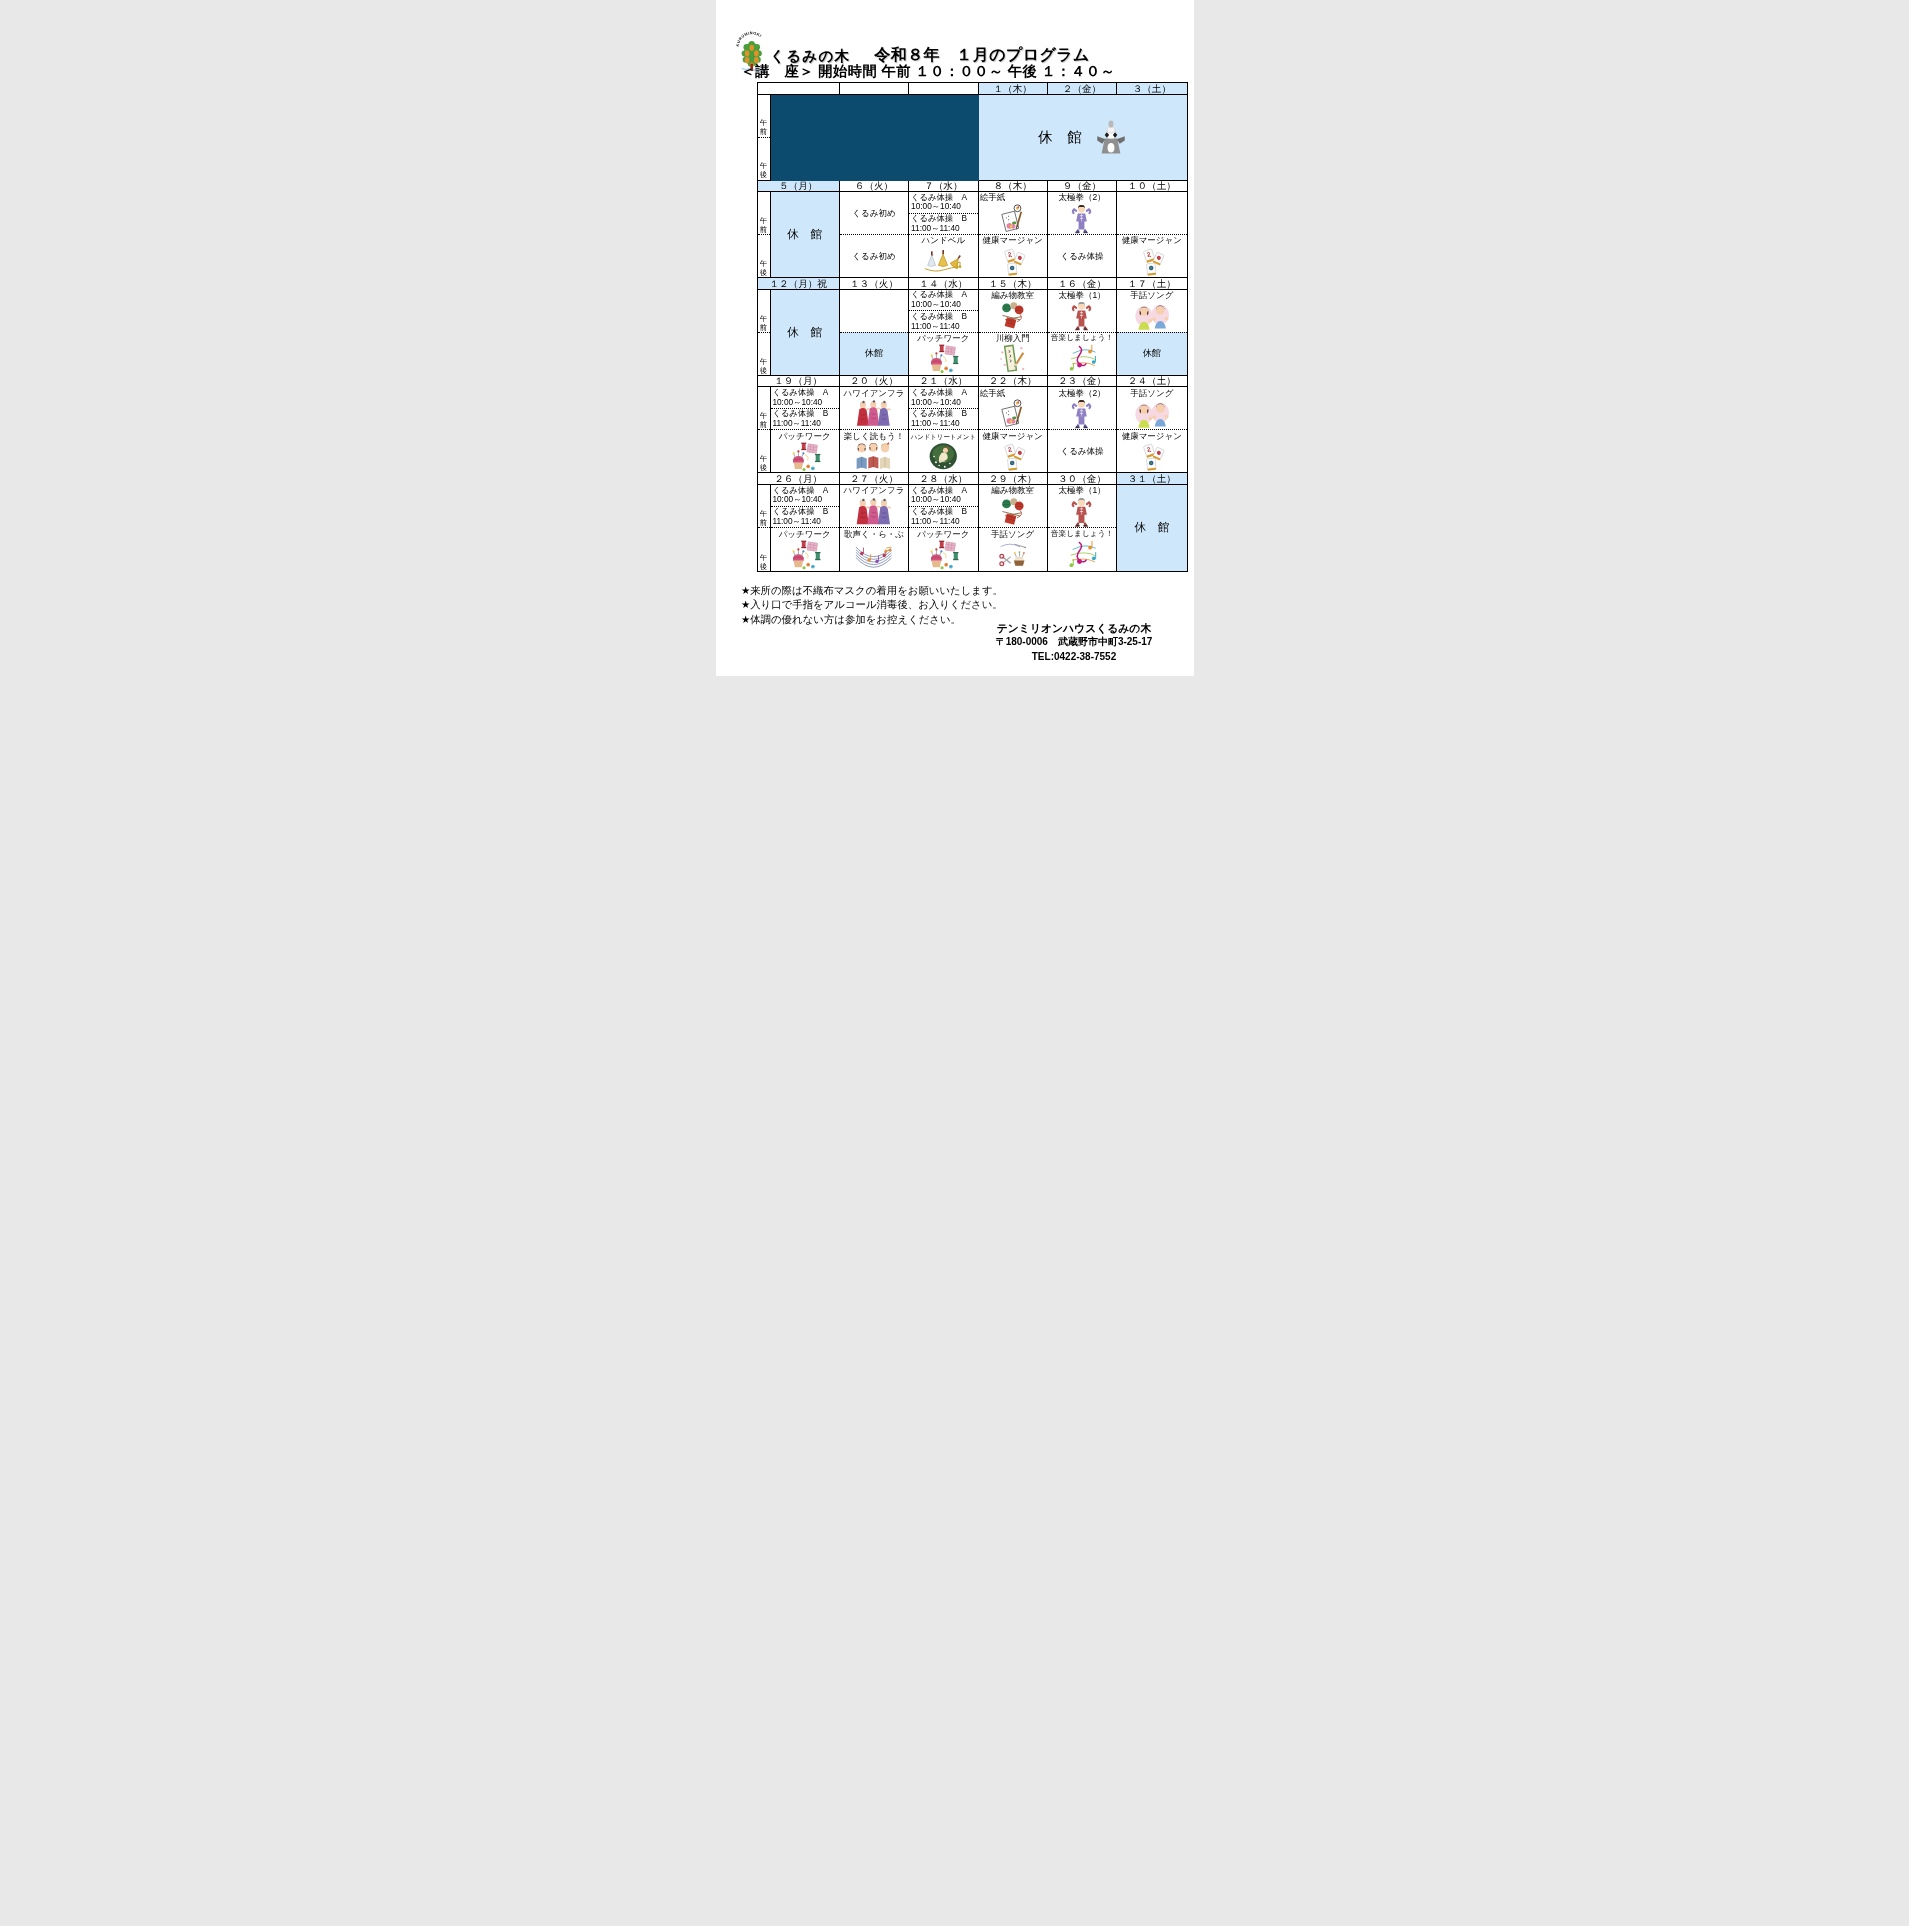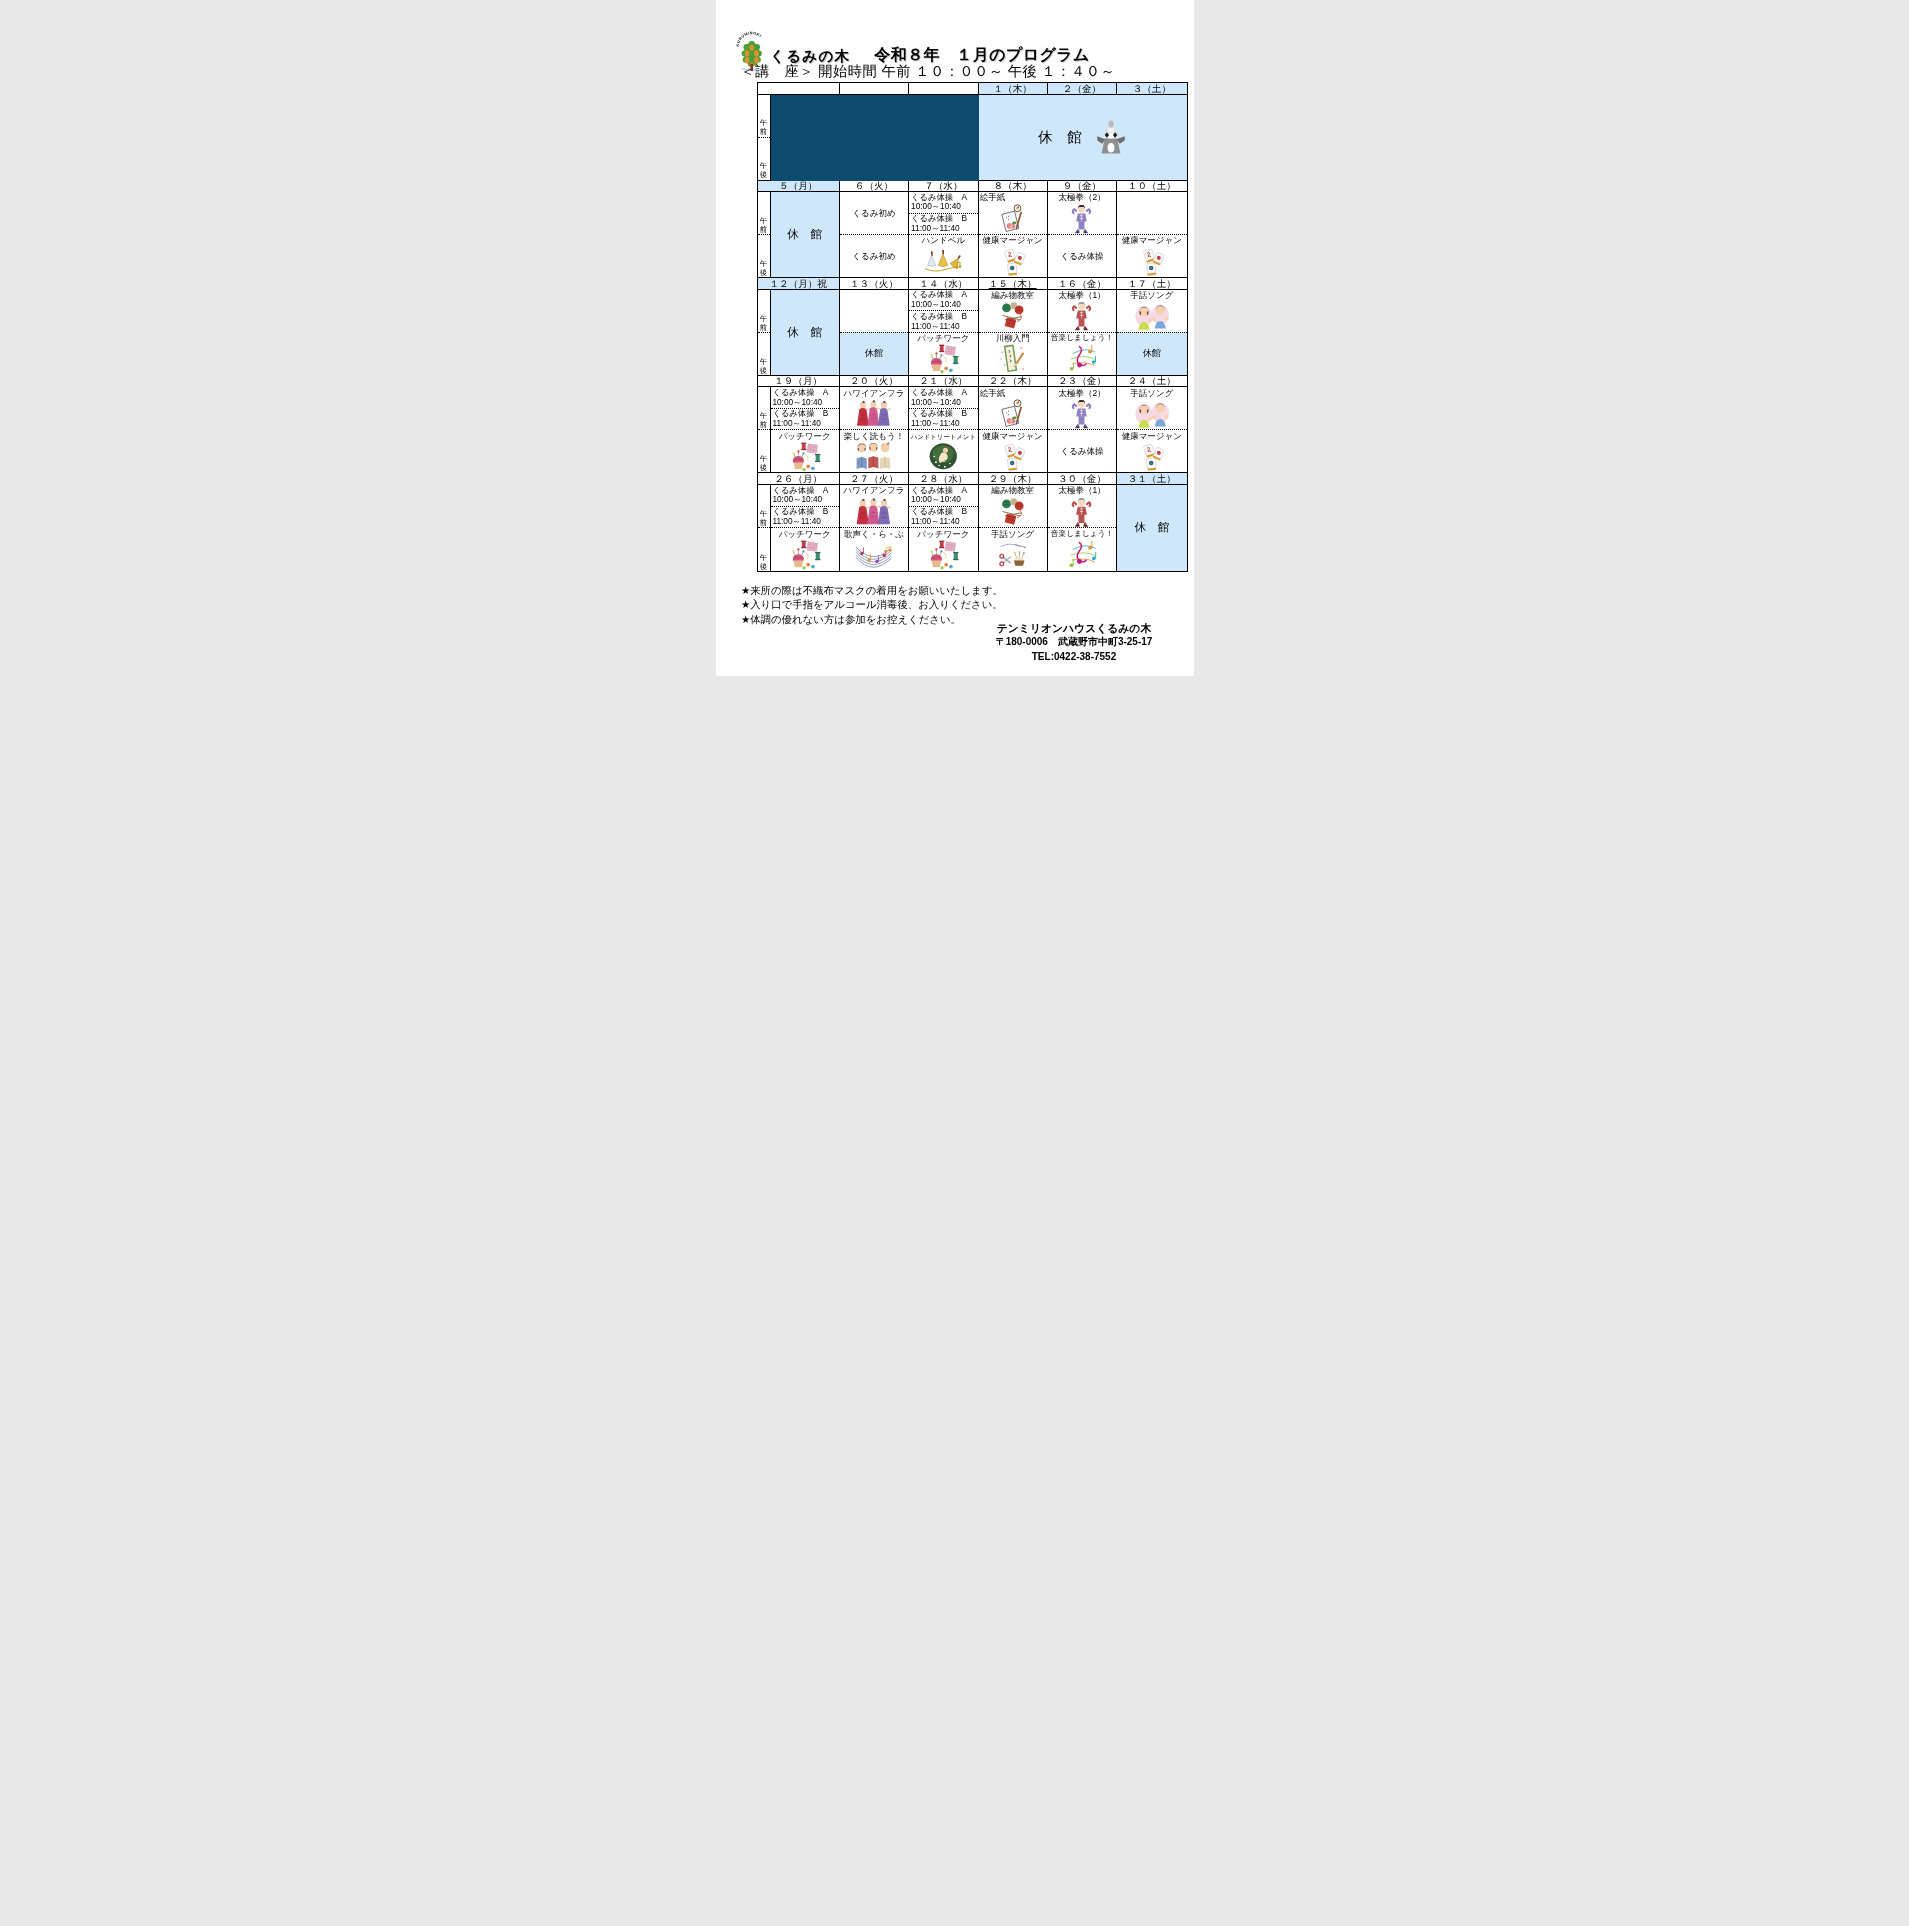--- a/index.html
+++ b/index.html
@@ -8,21 +8,21 @@
   }
   html,body{margin:0;padding:0;background:#e8e8e8;}
   .page{position:relative;width:478px;height:676px;background:#ffffff;margin:0 auto;
         font-family:"Liberation Sans","DejaVu Sans",sans-serif;color:#000;overflow:hidden;}
   
   .header{position:absolute;left:19px;top:25px;width:443px;display:flex;align-items:flex-end;}
   .logo{width:34px;flex:0 0 34px;margin-right:1.5px;}
   .logo svg{display:block;}
   .site-name{font-size:14.6px;font-weight:bold;letter-spacing:1.2px;text-shadow:1px 1px 0 #c8c8c8;white-space:nowrap;padding-bottom:5.4px;}
   .main-title{font-size:16px;font-weight:bold;margin-left:24px;letter-spacing:0.4px;text-shadow:1px 1px 0 #d2d2d2;white-space:nowrap;padding-bottom:4.6px;}
-  .subtitle{position:absolute;left:25px;top:62px;font-size:14.3px;font-weight:normal;letter-spacing:0.4px;white-space:nowrap;}
+  .subtitle{position:absolute;left:25px;top:62px;font-size:14.3px;font-weight:bold;letter-spacing:0.4px;white-space:nowrap;}
   
   #calendar{position:absolute;left:41px;top:82px;width:429px;display:grid;
             grid-template-columns:13px repeat(6,1fr);
             grid-template-rows:repeat(5,11.6px 86px);
             border:1.2px solid var(--line);background:#0c4a6e;}
   .cell{box-sizing:border-box;border-right:1.2px solid var(--line);border-bottom:1.2px solid var(--line);
         background:#fff;overflow:hidden;position:relative;min-width:0;min-height:0;}
   .cell.no-r{border-right:none;}
   .cell.no-b{border-bottom:none;}
   .blue{background:var(--closed-bg);}
@@ -317,21 +317,21 @@
       </div>
       <div class="cell hdr blue" style="grid-area: 5 / 1 / auto / span 2;">
         <div>１２（月）祝</div>
       </div>
       <div class="cell hdr" style="grid-area: 5 / 3;">
         <div>１３（火）</div>
       </div>
       <div class="cell hdr" style="grid-area: 5 / 4;">
         <div>１４（水）</div>
       </div>
-      <div class="cell hdr" style="grid-area: 5 / 5; text-decoration: underline;">
+      <div class="cell hdr" style="grid-area: 5 / 5;">
         <div>１５（木）</div>
       </div>
       <div class="cell hdr" style="grid-area: 5 / 6;">
         <div>１６（金）</div>
       </div>
       <div class="cell hdr no-r" style="grid-area: 5 / 7;">
         <div>１７（土）</div>
       </div>
       <div class="cell timecol" style="grid-area: 6 / 1;">
         <div class="tlabel am">

